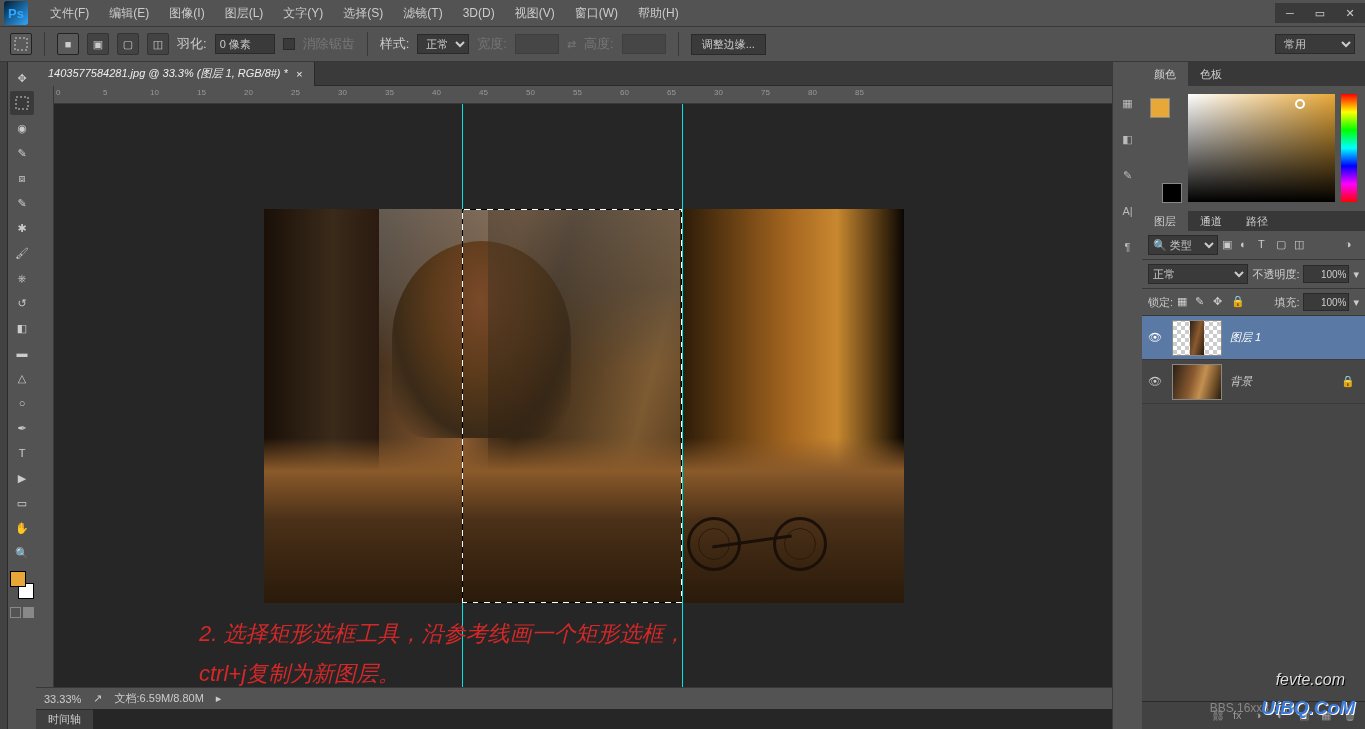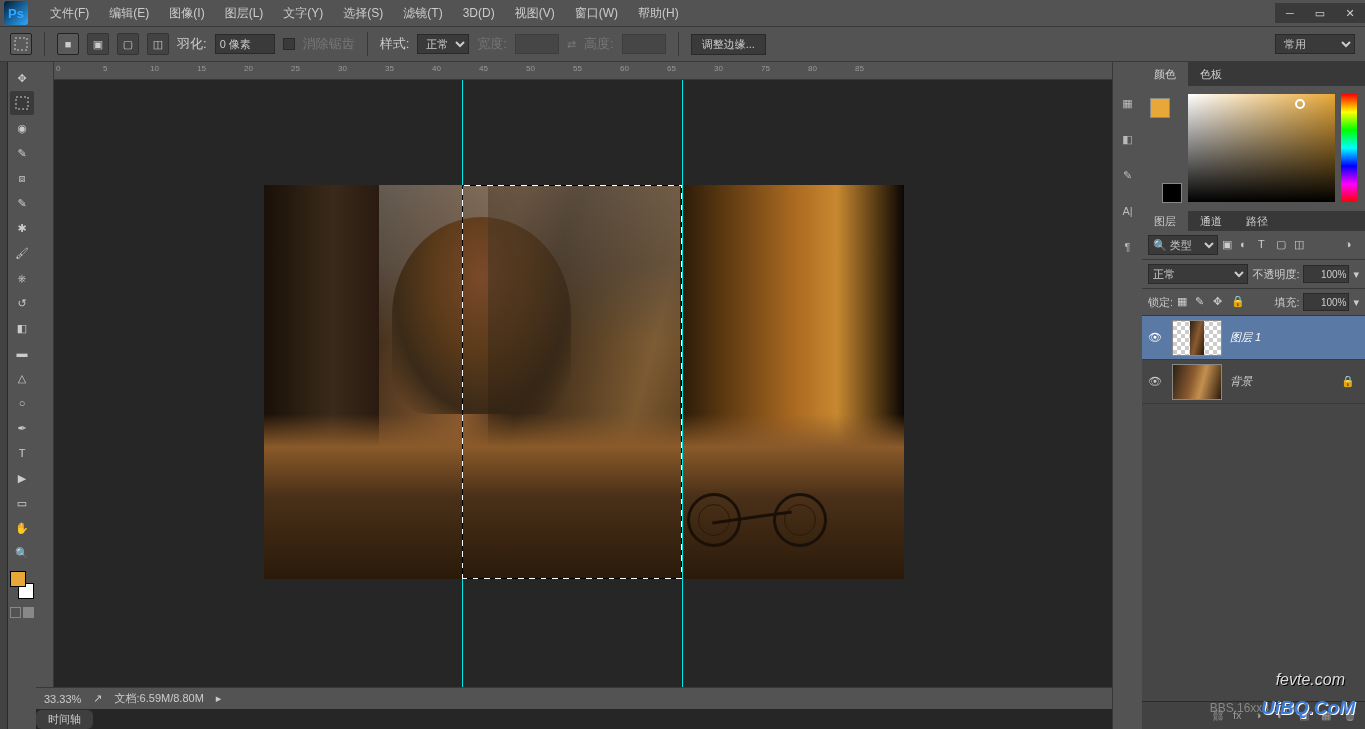--- a/index.html
+++ b/index.html
@@ -62,21 +62,21 @@
 .wheel::after { content: ''; position: absolute; inset: 8px; border: 1px solid #2a1a0a; border-radius: 50%; }
 .wheel.front { right: 0; }
 .wheel.back { left: 0; }
 .frame { position: absolute; left: 25px; bottom: 28px; width: 80px; height: 3px; background: #1a1008; transform: rotate(-8deg); }
 .guide-v { position: absolute; top: 0; bottom: 0; width: 1px; background: #00e4e4; }
 .guide-v.g1 { left: 408px; }
 .guide-v.g2 { left: 628px; }
 .marquee { position: absolute; left: 408px; top: 105px; width: 220px; height: 394px; border: 1px dashed #fff; border-image: repeating-linear-gradient(45deg, #fff 0 4px, #000 4px 8px) 1; }
 .annotation { position: absolute; left: 145px; top: 510px; color: #d62828; font-size: 22px; font-style: italic; font-family: "KaiTi", serif; line-height: 1.8; }
 .status-bar { height: 22px; background: #535353; border-top: 1px solid #383838; display: flex; align-items: center; padding: 0 8px; gap: 12px; font-size: 11px; }
-.timeline-tab { height: 20px; background: #3f3f3f; padding: 2px 12px; border-top: 1px solid #2a2a2a; display: inline-block; border-radius: 6px; }
+.timeline-tab { height: 20px; background: #3f3f3f; padding: 2px 12px; border-top: 1px solid #2a2a2a; display: inline-block; }
 
 
 .right-icon-col { width: 30px; background: #535353; border-left: 1px solid #383838; display: flex; flex-direction: column; align-items: center; padding-top: 30px; gap: 14px; }
 .ricon { width: 22px; height: 22px; display: flex; align-items: center; justify-content: center; cursor: pointer; color: #bbb; }
 
 
 .panels { width: 223px; background: #535353; display: flex; flex-direction: column; }
 .panel-tabs { height: 24px; background: #383838; display: flex; align-items: center; }
 .ptab { padding: 0 12px; height: 24px; display: flex; align-items: center; cursor: pointer; font-size: 11px; }
 .ptab.active { background: #535353; }
@@ -195,20 +195,26 @@
       <div class="swatch-bg"></div>
       <div class="swatch-fg"></div>
     </div>
     <div class="mask-icons">
       <div class="mask-ic"></div>
         <div class="mask-ic" style="background:#888"></div>
     </div>
   </div>
 
   <div class="canvas-wrap">
+    <div class="tab-bar">
+      <div class="doc-tab">
+        <span>14035775842­81.jpg @ 33.3% (图层 1, RGB/8#) *</span>
+        <span class="close">×</span>
+      </div>
+    </div>
     <div style="display:flex;flex:1;">
       <div class="ruler-v"></div>
       <div style="flex:1;display:flex;flex-direction:column;">
         <div class="ruler-h" id="ruler-h">
             <div class="ruler-h-tick" style="left: 0px;">
               <span>0</span>
             </div>
             <div class="ruler-h-tick" style="left: 47px;">
               <span>5</span>
             </div>
@@ -271,20 +277,24 @@
             <div class="ground"></div>
             <div class="bike">
               <div class="wheel back"></div>
               <div class="wheel front"></div>
               <div class="frame"></div>
             </div>
           </div>
           <div class="guide-v g1"></div>
           <div class="guide-v g2"></div>
           <div class="marquee"></div>
+          <div class="annotation">
+            <div>2. 选择矩形选框工具，沿参考线画一个矩形选框，</div>
+            <div>ctrl+j复制为新图层。</div>
+          </div>
         </div>
       </div>
     </div>
     <div class="status-bar">
       <span>33.33%</span>
       <span>↗</span>
       <span>文档:6.59M/8.80M</span>
       <span>▸</span>
     </div>
     <div><span class="timeline-tab">时间轴</span></div>

